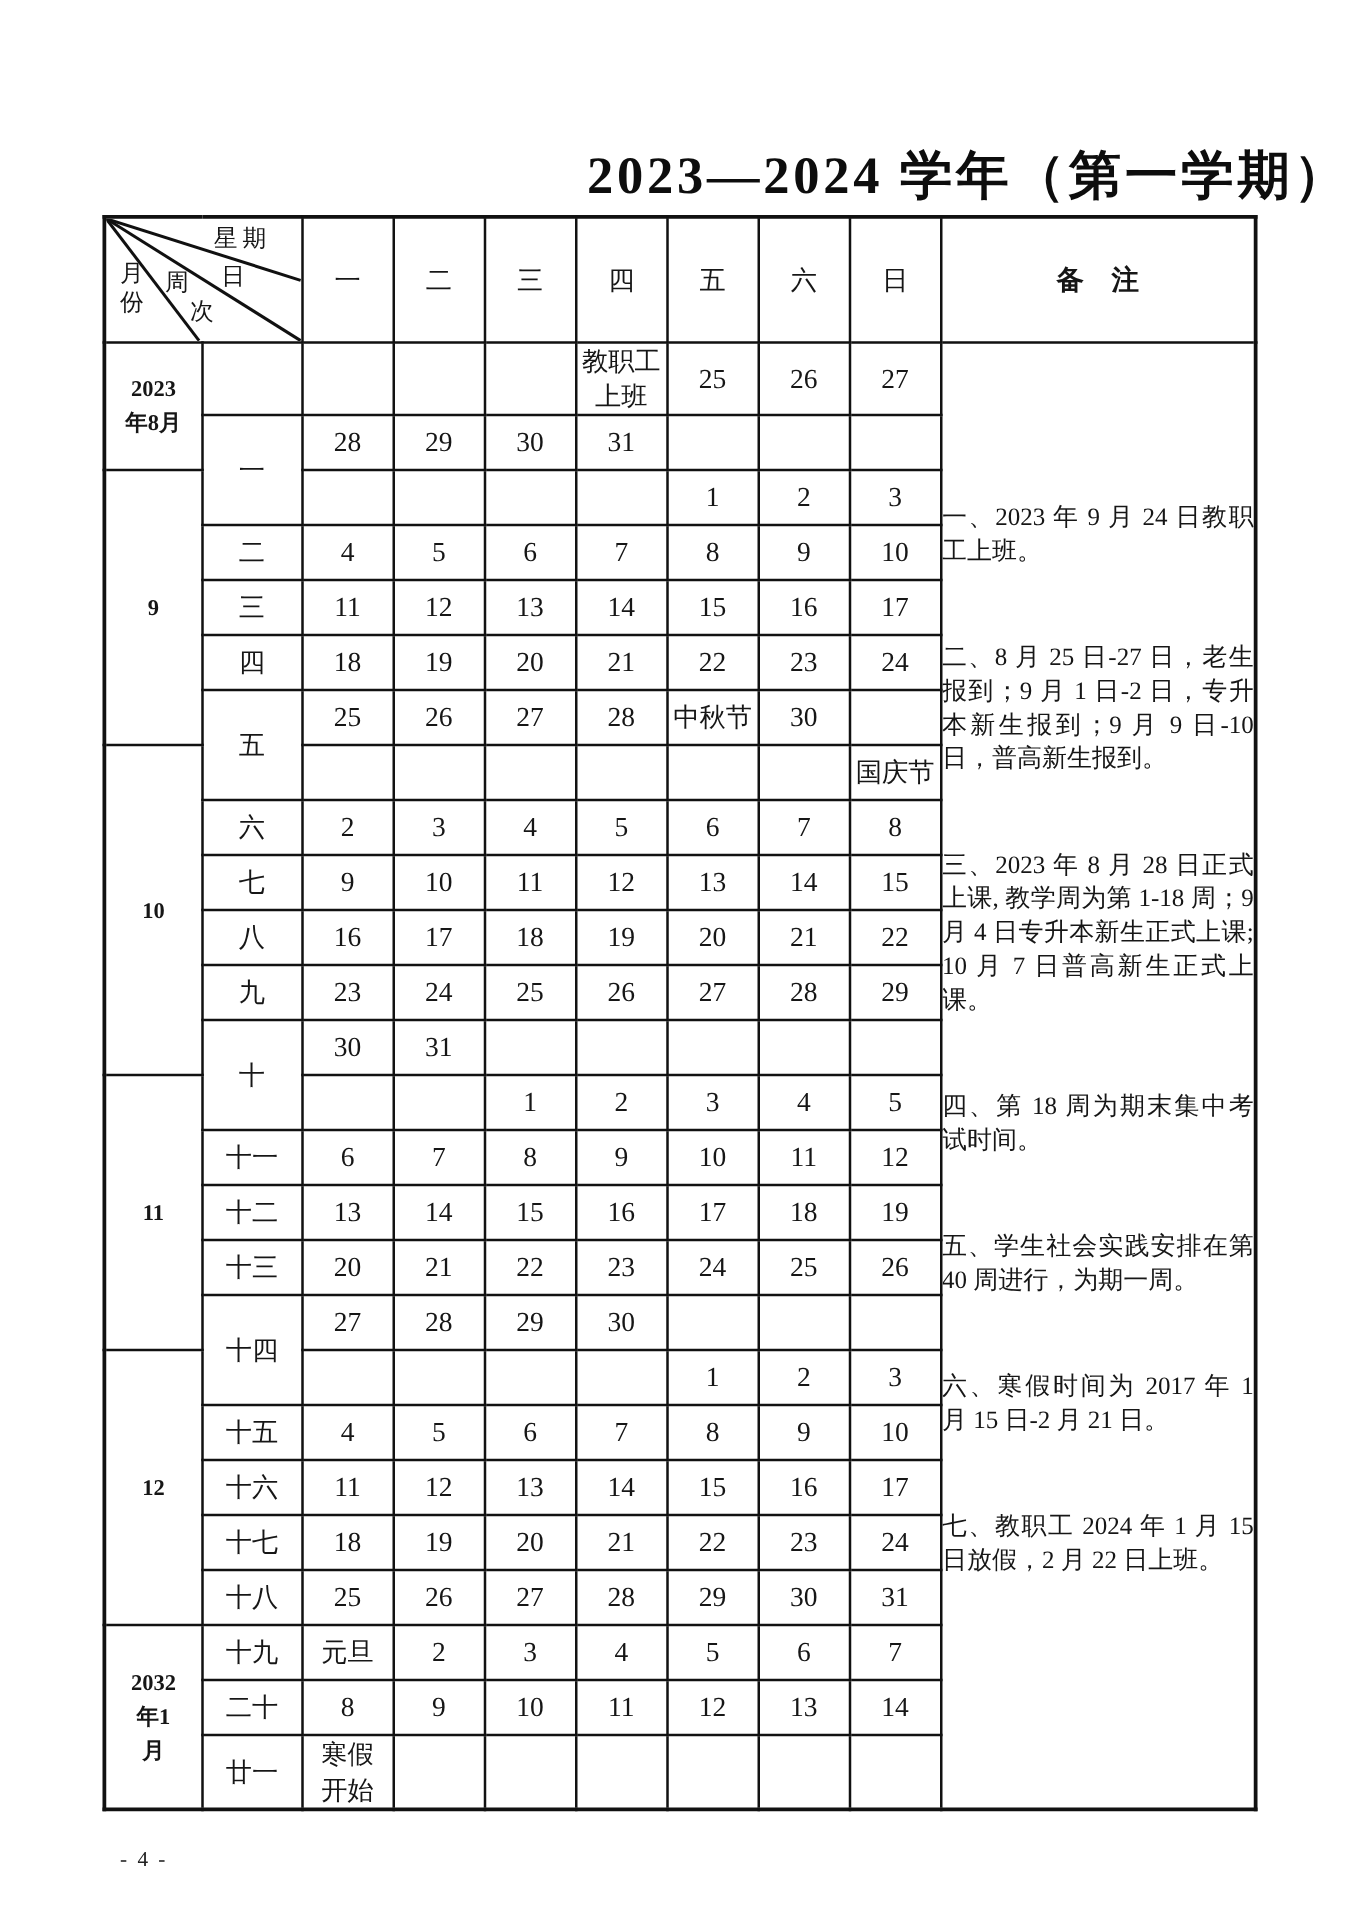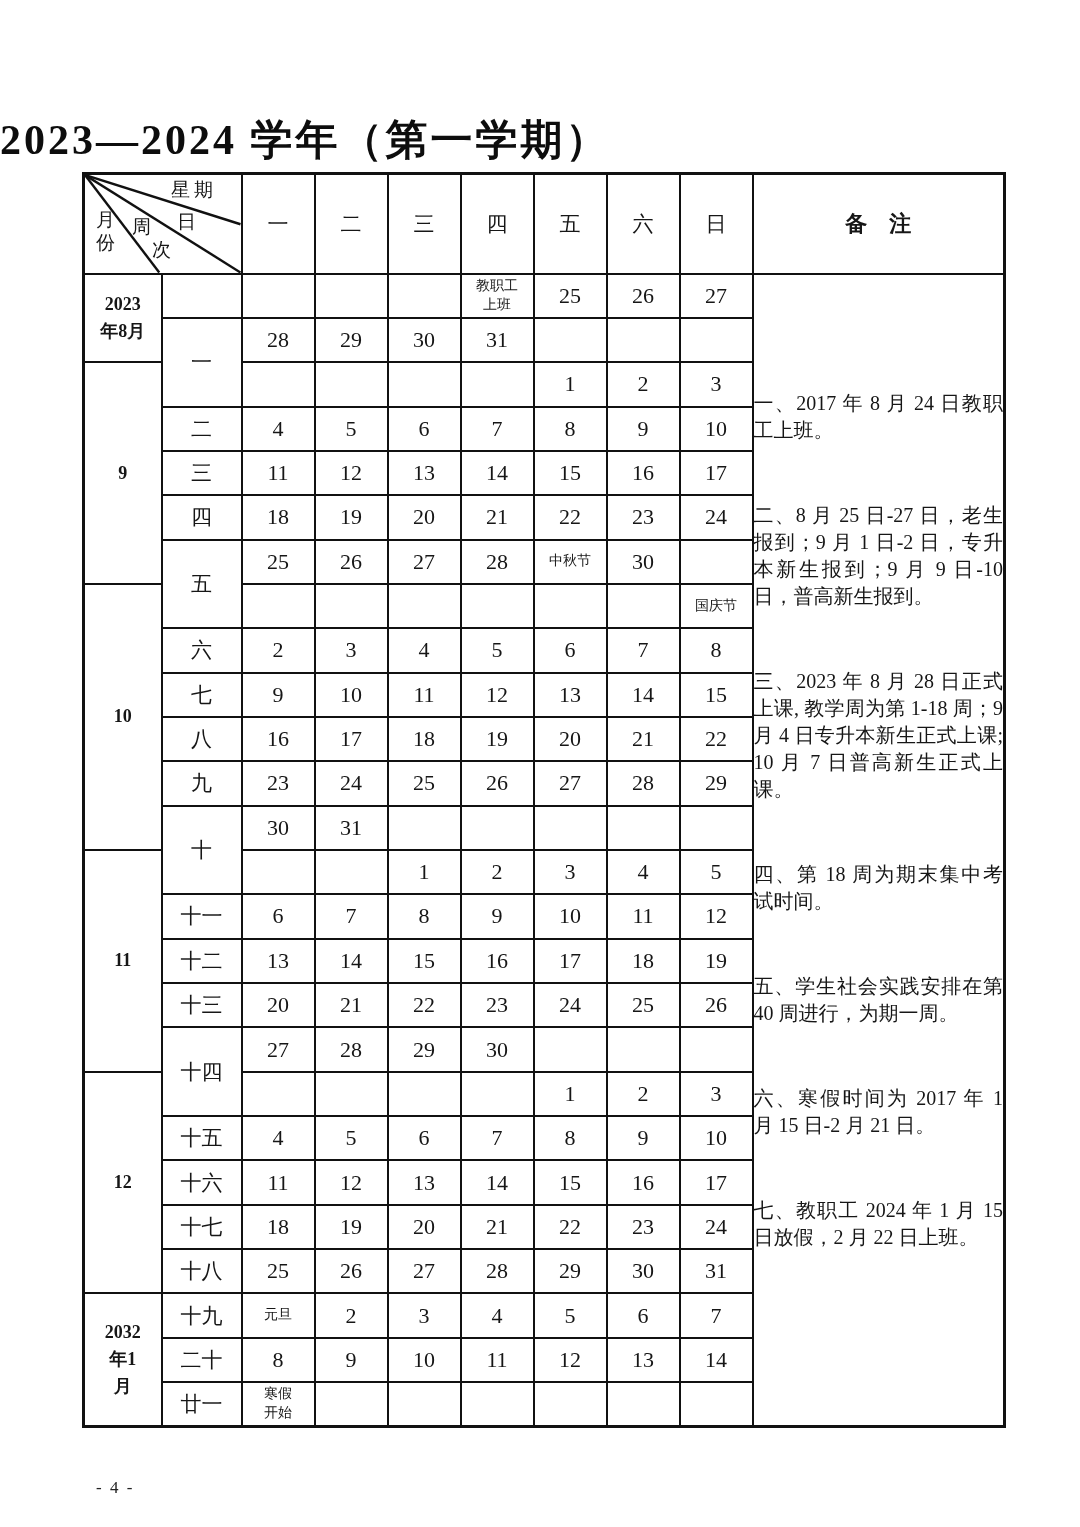--- a/index.html
+++ b/index.html
@@ -6,21 +6,21 @@
   .page{
     position:relative;
     width:1080px;height:1527px;
     background:#ffffff;
     font-family:"Liberation Serif","DejaVu Serif",serif;
     color:#161616;
     overflow:hidden;
   }
   .title{
     position:absolute;top:112px;left:0;width:100%;
-    text-align:left;
+    text-align:right;
     font-size:42px;font-weight:700;letter-spacing:3px;
     color:#0d0d0d;
   }
   table.cal{
     position:absolute;left:82px;top:172px;
     width:921px;height:1256px;
     border-collapse:collapse;table-layout:fixed;
     border:3px solid #111;
   }
   .cal th,.cal td{
@@ -28,35 +28,35 @@
     text-align:center;vertical-align:middle;
     padding:0;overflow:hidden;
   }
   .cal thead tr{height:100px;}
   .cal tbody tr{height:44px;}
   .dayh{font-size:21px;font-weight:400;}
   .remh{font-size:22px;font-weight:700;}
   .month-cell{font-size:18px;font-weight:700;white-space:pre-line;line-height:1.5;}
   .week-cell{font-size:21px;font-weight:400;}
   .day-cell{font-size:22px;white-space:pre-line;}
-  .day-cell.sm{font-size:14px;line-height:1.35;}
+  .day-cell.sm{font-size:21px;line-height:1.35;}
   .remarks-cell{
     vertical-align:top;text-align:left;
     padding:100px 10px 0 12px;
   }
   .remarks-cell p{
     margin:0 0 58px 0;
     font-size:20px;line-height:27px;
     text-align:justify;
   }
   
   .corner{position:relative;padding:0;}
   .corner svg{position:absolute;top:0;left:0;width:100%;height:100%;display:block;}
   .corner .lbl{position:absolute;font-size:19px;line-height:23px;color:#161616;}
-  .lbl-weekday{top:5px;left:86px;letter-spacing:4px;font-family:Liberation Mono, monospace;}
+  .lbl-weekday{top:5px;left:86px;letter-spacing:4px;}
   .lbl-day{top:35px;left:92px;}
   .lbl-month{top:33px;left:11px;white-space:pre-line;}
   .lbl-week1{top:40px;left:47px;}
   .lbl-week2{top:63px;left:67px;}
   .footer{
     position:absolute;left:96px;top:1478px;
     font-size:17px;letter-spacing:2px;color:#222;
   }
 </style>
 </head>
@@ -111,21 +111,21 @@
           <td class="week-cell" rowspan="1"></td>
           <td class="day-cell"></td>
           <td class="day-cell"></td>
           <td class="day-cell"></td>
           <td class="day-cell sm">教职工
 上班</td>
           <td class="day-cell">25</td>
           <td class="day-cell">26</td>
           <td class="day-cell">27</td>
           <td class="remarks-cell" rowspan="26">
-            <p>一、2017 年 8 月 24 日教职工上班。</p>
+            <p>一、2023 年 9 月 24 日教职工上班。</p>
             <p>二、8 月 25 日-27 日，老生报到；9 月 1 日-2 日，专升本新生报到；9 月 9 日-10 日，普高新生报到。</p>
             <p>三、2023 年 8 月 28 日正式上课, 教学周为第 1-18 周；9 月 4 日专升本新生正式上课; 10 月 7 日普高新生正式上课。</p>
             <p>四、第 18 周为期末集中考试时间。</p>
             <p>五、学生社会实践安排在第 40 周进行，为期一周。</p>
             <p>六、寒假时间为 2017 年 1 月 15 日-2 月 21 日。</p>
             <p>七、教职工 2024 年 1 月 15 日放假，2 月 22 日上班。</p>
           </td>
         </tr>
         <tr>
           <td class="week-cell" rowspan="2">一</td>

